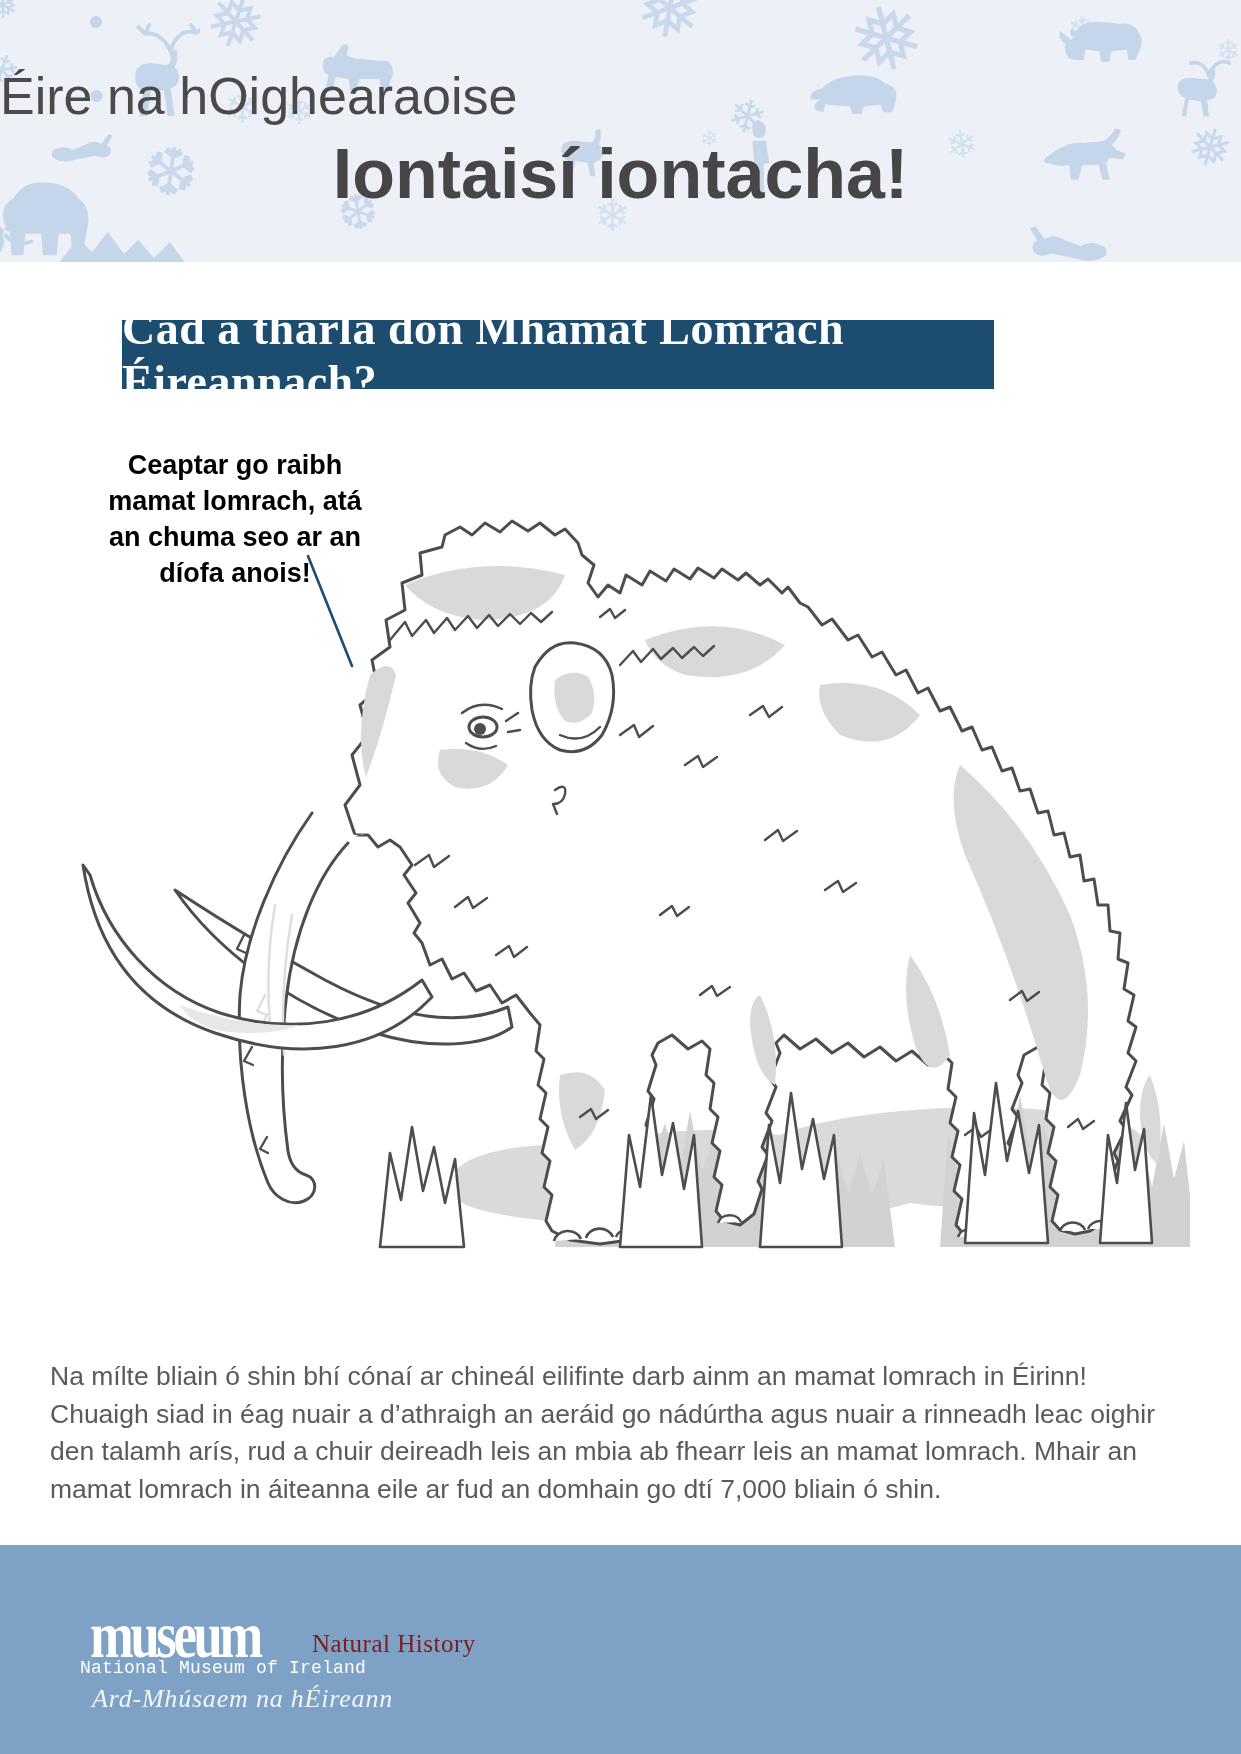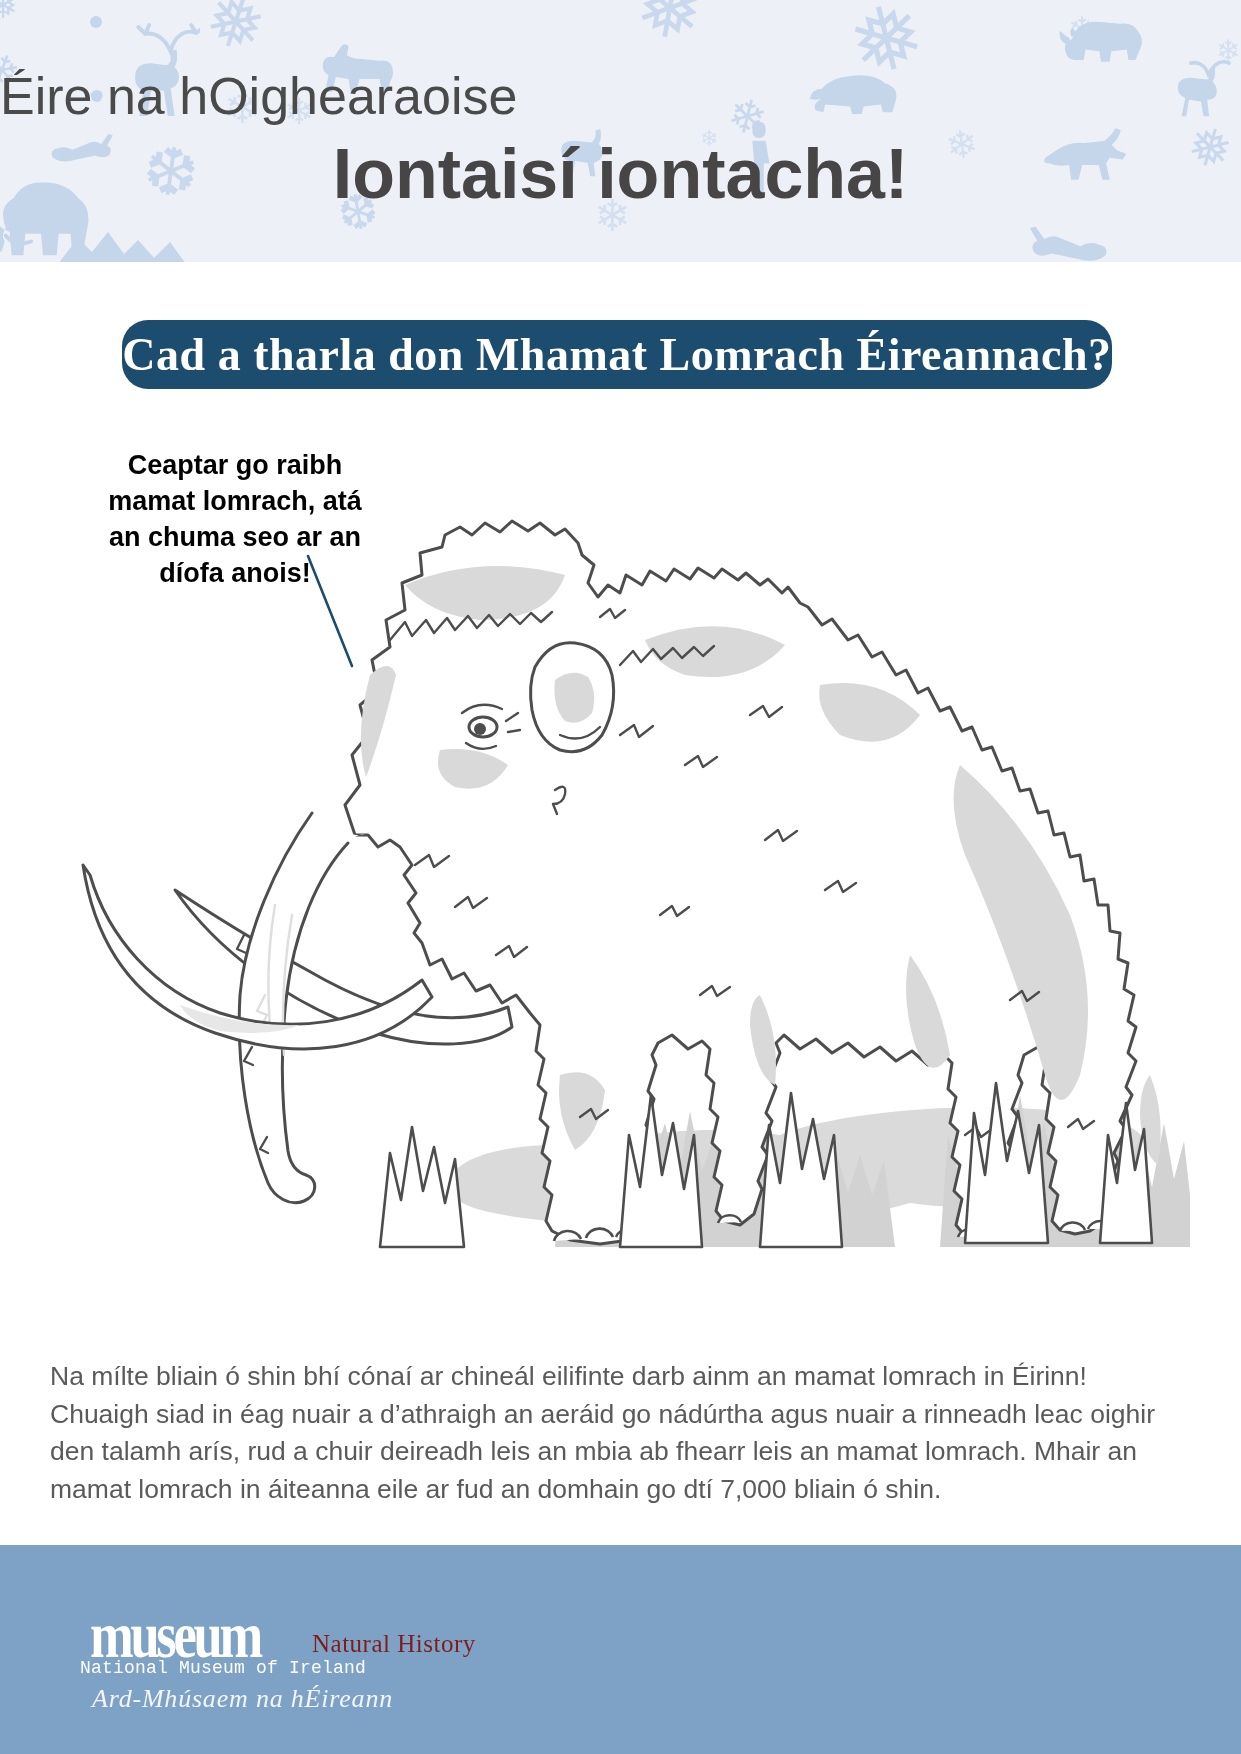--- a/index.html
+++ b/index.html
@@ -12,22 +12,22 @@
   .sf.lt{color:#d4e0f0;}
   .pat{fill:#c5d5ea;}
   .pat-s{stroke:#c5d5ea;stroke-width:4;fill:none;stroke-linecap:round;}
   .anim{position:absolute;}
   .title1{position:absolute;left:0;top:66px;width:1219px;text-align:left;
           font-size:52px;font-weight:400;color:#4a4a4a;letter-spacing:0px;}
   .title2{position:absolute;left:0;top:134px;width:1241px;text-align:center;
           font-size:70px;font-weight:700;color:#474546;}
 
   
-  .banner{position:absolute;left:122px;top:320px;width:990px;height:69px;background:#1d4d6e;
-          display:flex;align-items:center;justify-content:center;border-radius:26px;}
+  .banner{position:absolute;left:122px;top:320px;width:872px;height:69px;background:#1d4d6e;
+          display:flex;align-items:center;justify-content:center;}
   .banner span{font-family:"Liberation Serif", serif;font-weight:700;font-size:46px;color:#ffffff;letter-spacing:0.5px;}
 
   
   .callout{position:absolute;left:85px;top:447px;width:300px;text-align:center;
            font-size:27px;font-weight:700;color:#000000;line-height:36px;}
   .pointer-svg{position:absolute;left:300px;top:548px;width:64px;height:125px;}
 
   
   .mammoth{position:absolute;left:60px;top:435px;width:1130px;height:815px;}
   .ln{fill:#ffffff;stroke:#4d4d4d;stroke-width:3;stroke-linejoin:round;stroke-linecap:round;}

